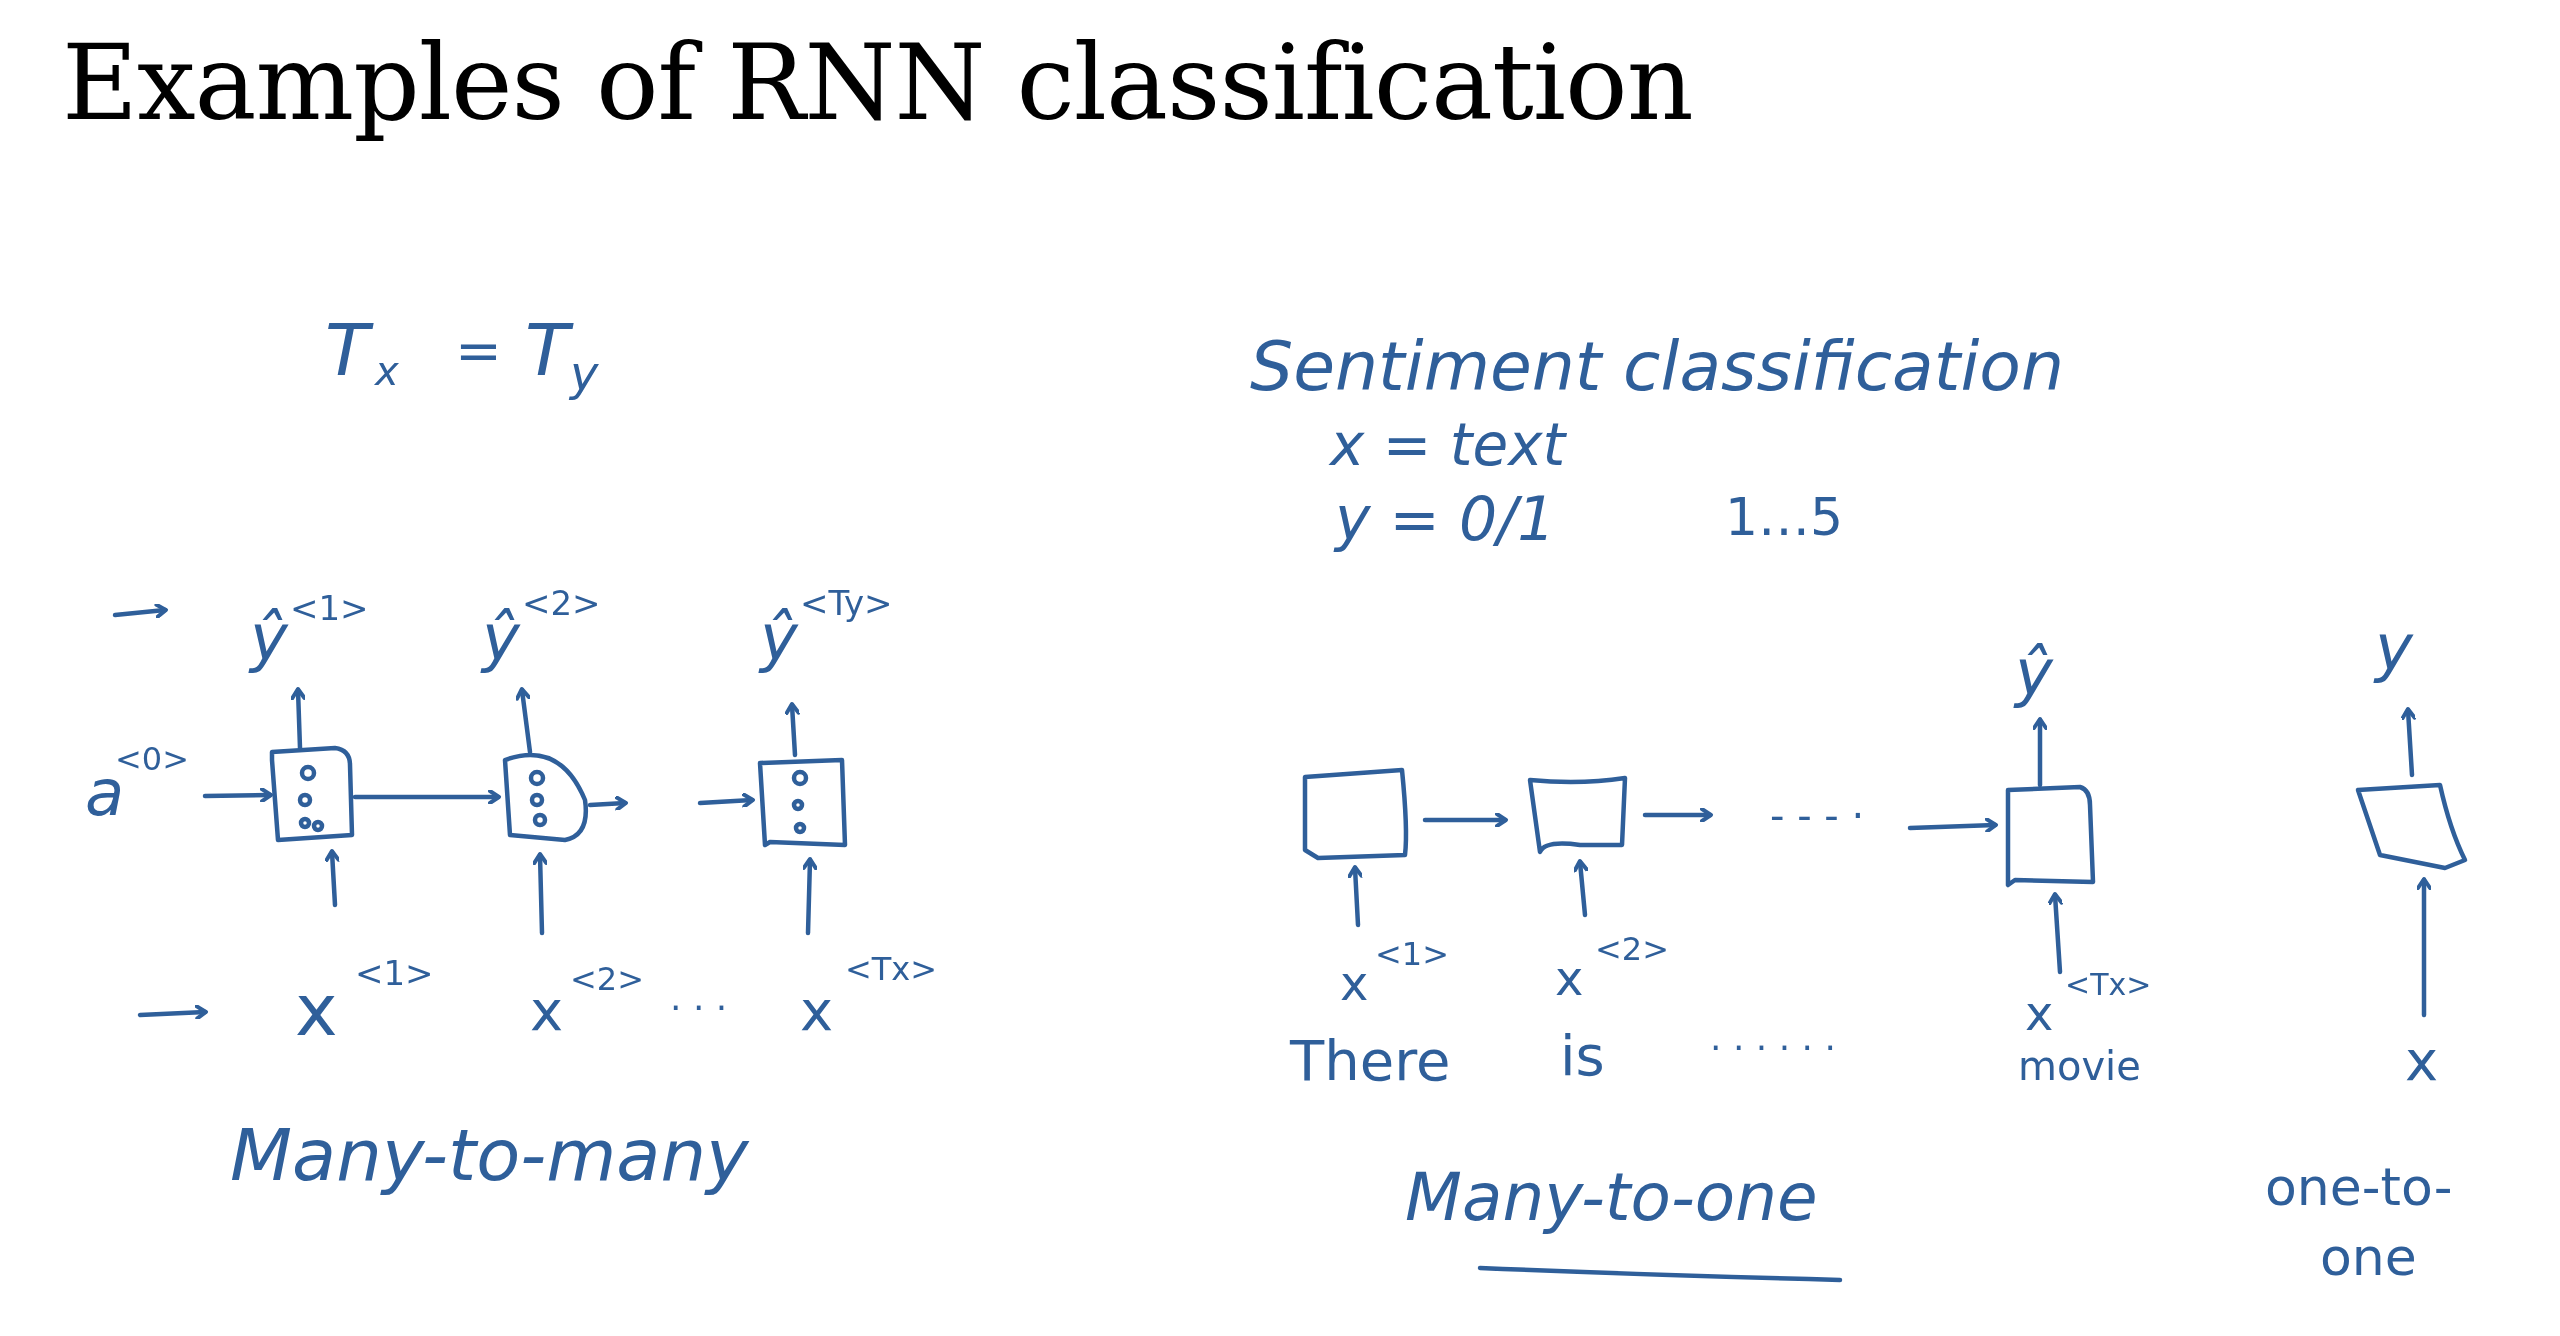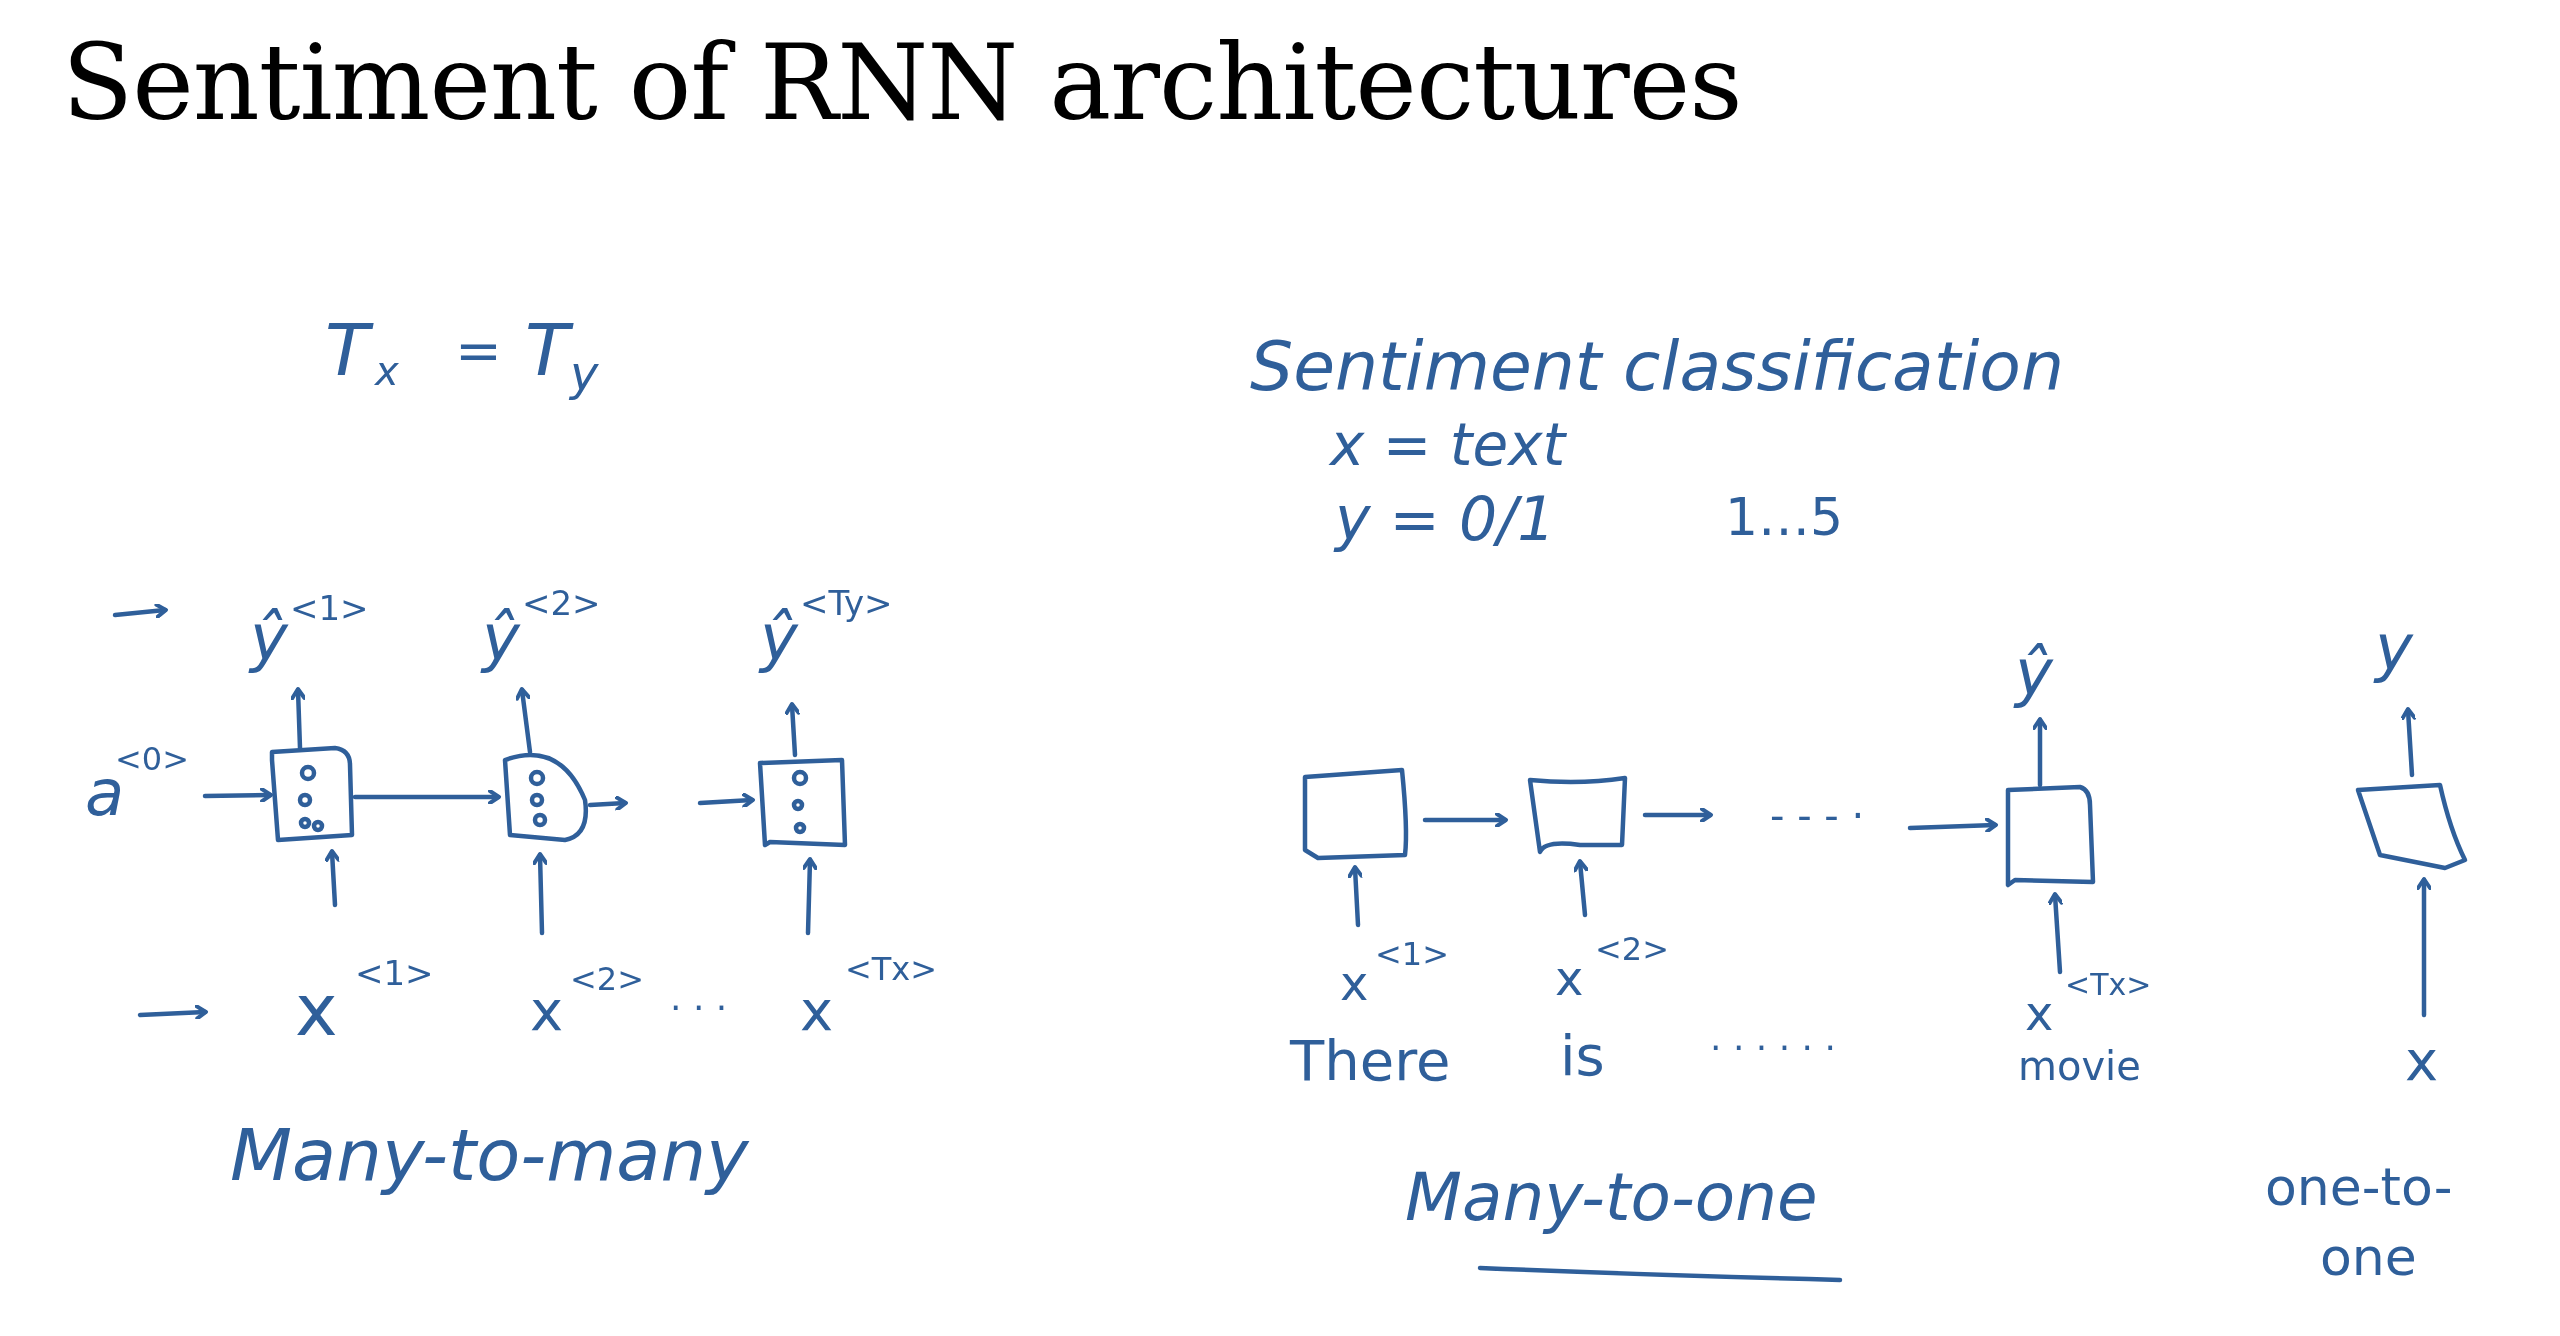--- a/index.html
+++ b/index.html
@@ -5,21 +5,21 @@
   html, body { margin:0; padding:0; }
   body { width:2560px; height:1336px; background:#ffffff; position:relative; overflow:hidden; }
   .title { position:absolute; left:62px; top:22px; font-family:"DejaVu Serif","Liberation Serif",serif; font-size:104px; color:#000; letter-spacing:-1px; }
   svg.board { position:absolute; left:0; top:0; }
   .hw { font-family:"DejaVu Sans","Liberation Sans",sans-serif; fill:#2f5f9a; }
   .ink { stroke:#2f5f9a; stroke-width:4.5; fill:none; stroke-linecap:round; stroke-linejoin:round; }
 </style>
 </head>
 <body>
 
-<div class="title">Sentiment of RNN architectures</div>
+<div class="title">Examples of RNN classification</div>
 
 <svg class="board" width="2560" height="1336" viewBox="0 0 2560 1336">
   <defs>
     <marker id="ah" markerWidth="14" markerHeight="14" refX="10" refY="7" orient="auto" markerUnits="userSpaceOnUse">
       <path d="M2,1 L11,7 L2,13" fill="none" stroke="#2f5f9a" stroke-width="4" stroke-linecap="round" stroke-linejoin="round"></path>
     </marker>
   </defs>
 
   <g>
 

